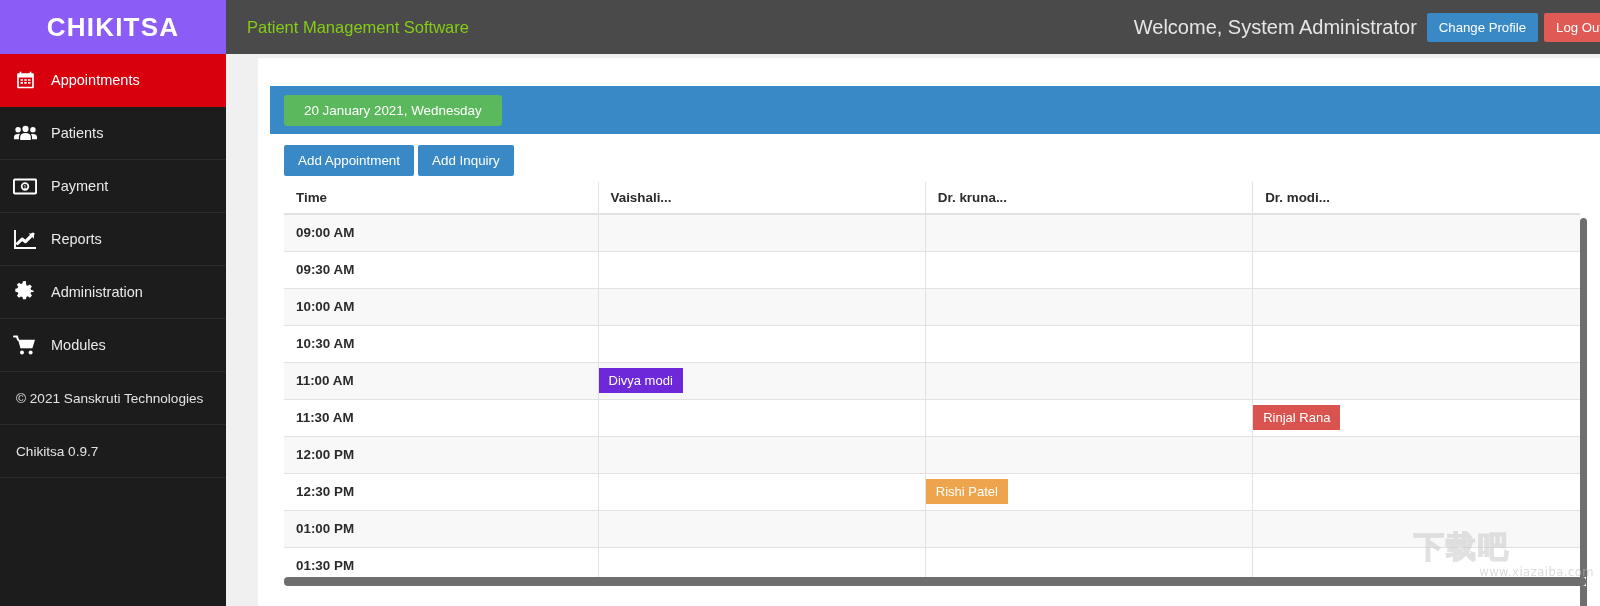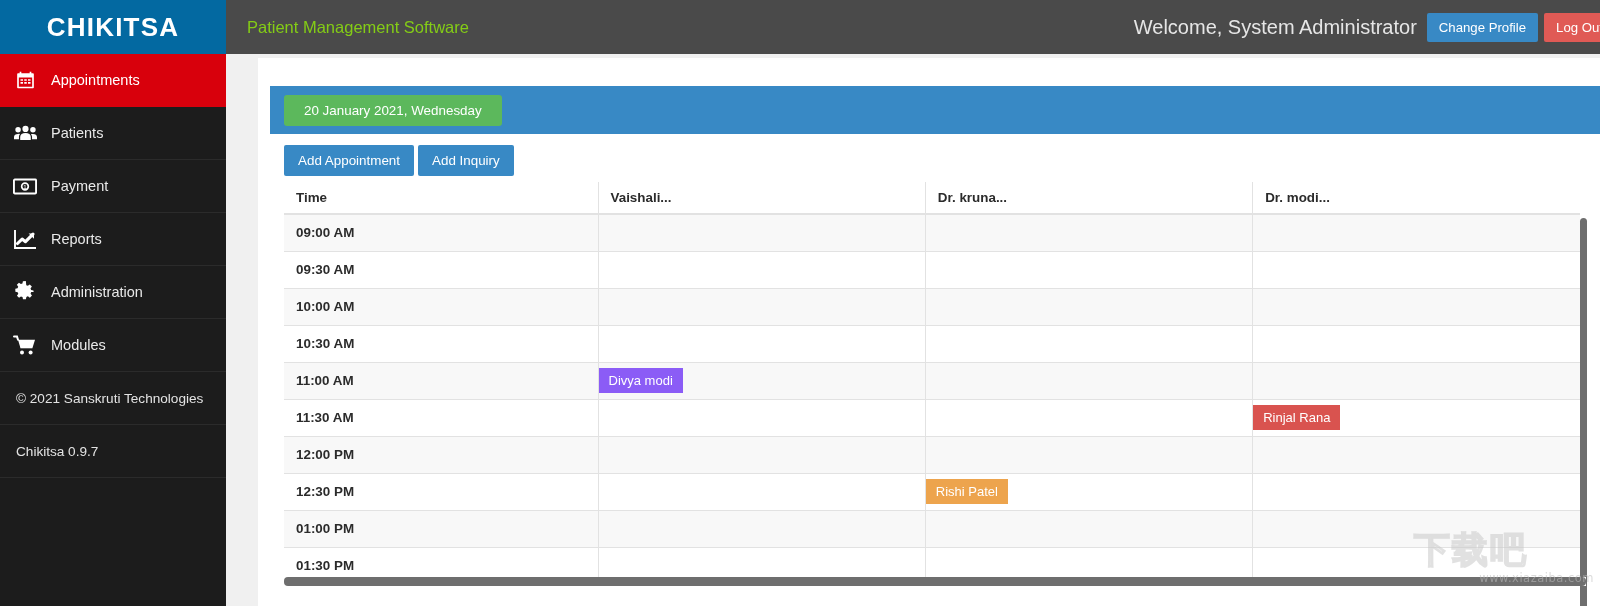--- a/index.html
+++ b/index.html
@@ -19,21 +19,21 @@
 
   
   .sidebar {
     position: absolute; left: 0; top: 0;
     width: 226px; height: 606px;
     background: #1c1c1c;
     z-index: 5;
   }
   .brand {
     height: 54px;
-    background: #0369a1;
+    background: #8b5cf6;
     display: flex; align-items: center; justify-content: center;
   }
   .brand-text {
     color: #ffffff;
     font-size: 26px;
     font-weight: bold;
     letter-spacing: 1.2px;
     font-family: "Liberation Sans", sans-serif;
   }
   .nav { list-style: none; }
@@ -247,21 +247,21 @@
   
   .watermark {
     position: absolute;
     right: 6px; bottom: 2px;
     width: 180px; height: 72px;
     z-index: 20;
     pointer-events: none;
     opacity: 0.55;
   }
   .wm-glyphs {
-    font-size: 36px;
+    font-size: 30px;
     font-weight: bold;
     color: rgba(255,255,255,0.0);
     -webkit-text-stroke: 1.5px #c9c9c9;
     letter-spacing: 2px;
     line-height: 1;
     font-family: "DejaVu Sans", sans-serif;
   }
   .wm-url {
     font-size: 11.5px;
     color: #bdbdbd;
@@ -422,21 +422,21 @@
                     <td class="vsep"></td>
                   </tr>
                   <tr>
                     <td class="timecell">10:30 AM</td>
                     <td class="vsep"></td>
                     <td class="vsep"></td>
                     <td class="vsep"></td>
                   </tr>
                   <tr>
                     <td class="timecell">11:00 AM</td>
-                    <td class="vsep has-appt"><span class="appt" style="background: #8b5cf6;">Divya modi</span></td>
+                    <td class="vsep has-appt"><span class="appt" style="background: #6d28d9;">Divya modi</span></td>
                     <td class="vsep"></td>
                     <td class="vsep"></td>
                   </tr>
                   <tr>
                     <td class="timecell">11:30 AM</td>
                     <td class="vsep"></td>
                     <td class="vsep"></td>
                     <td class="vsep has-appt"><span class="appt" style="background: rgb(217, 83, 79);">Rinjal Rana</span></td>
                   </tr>
                   <tr>

